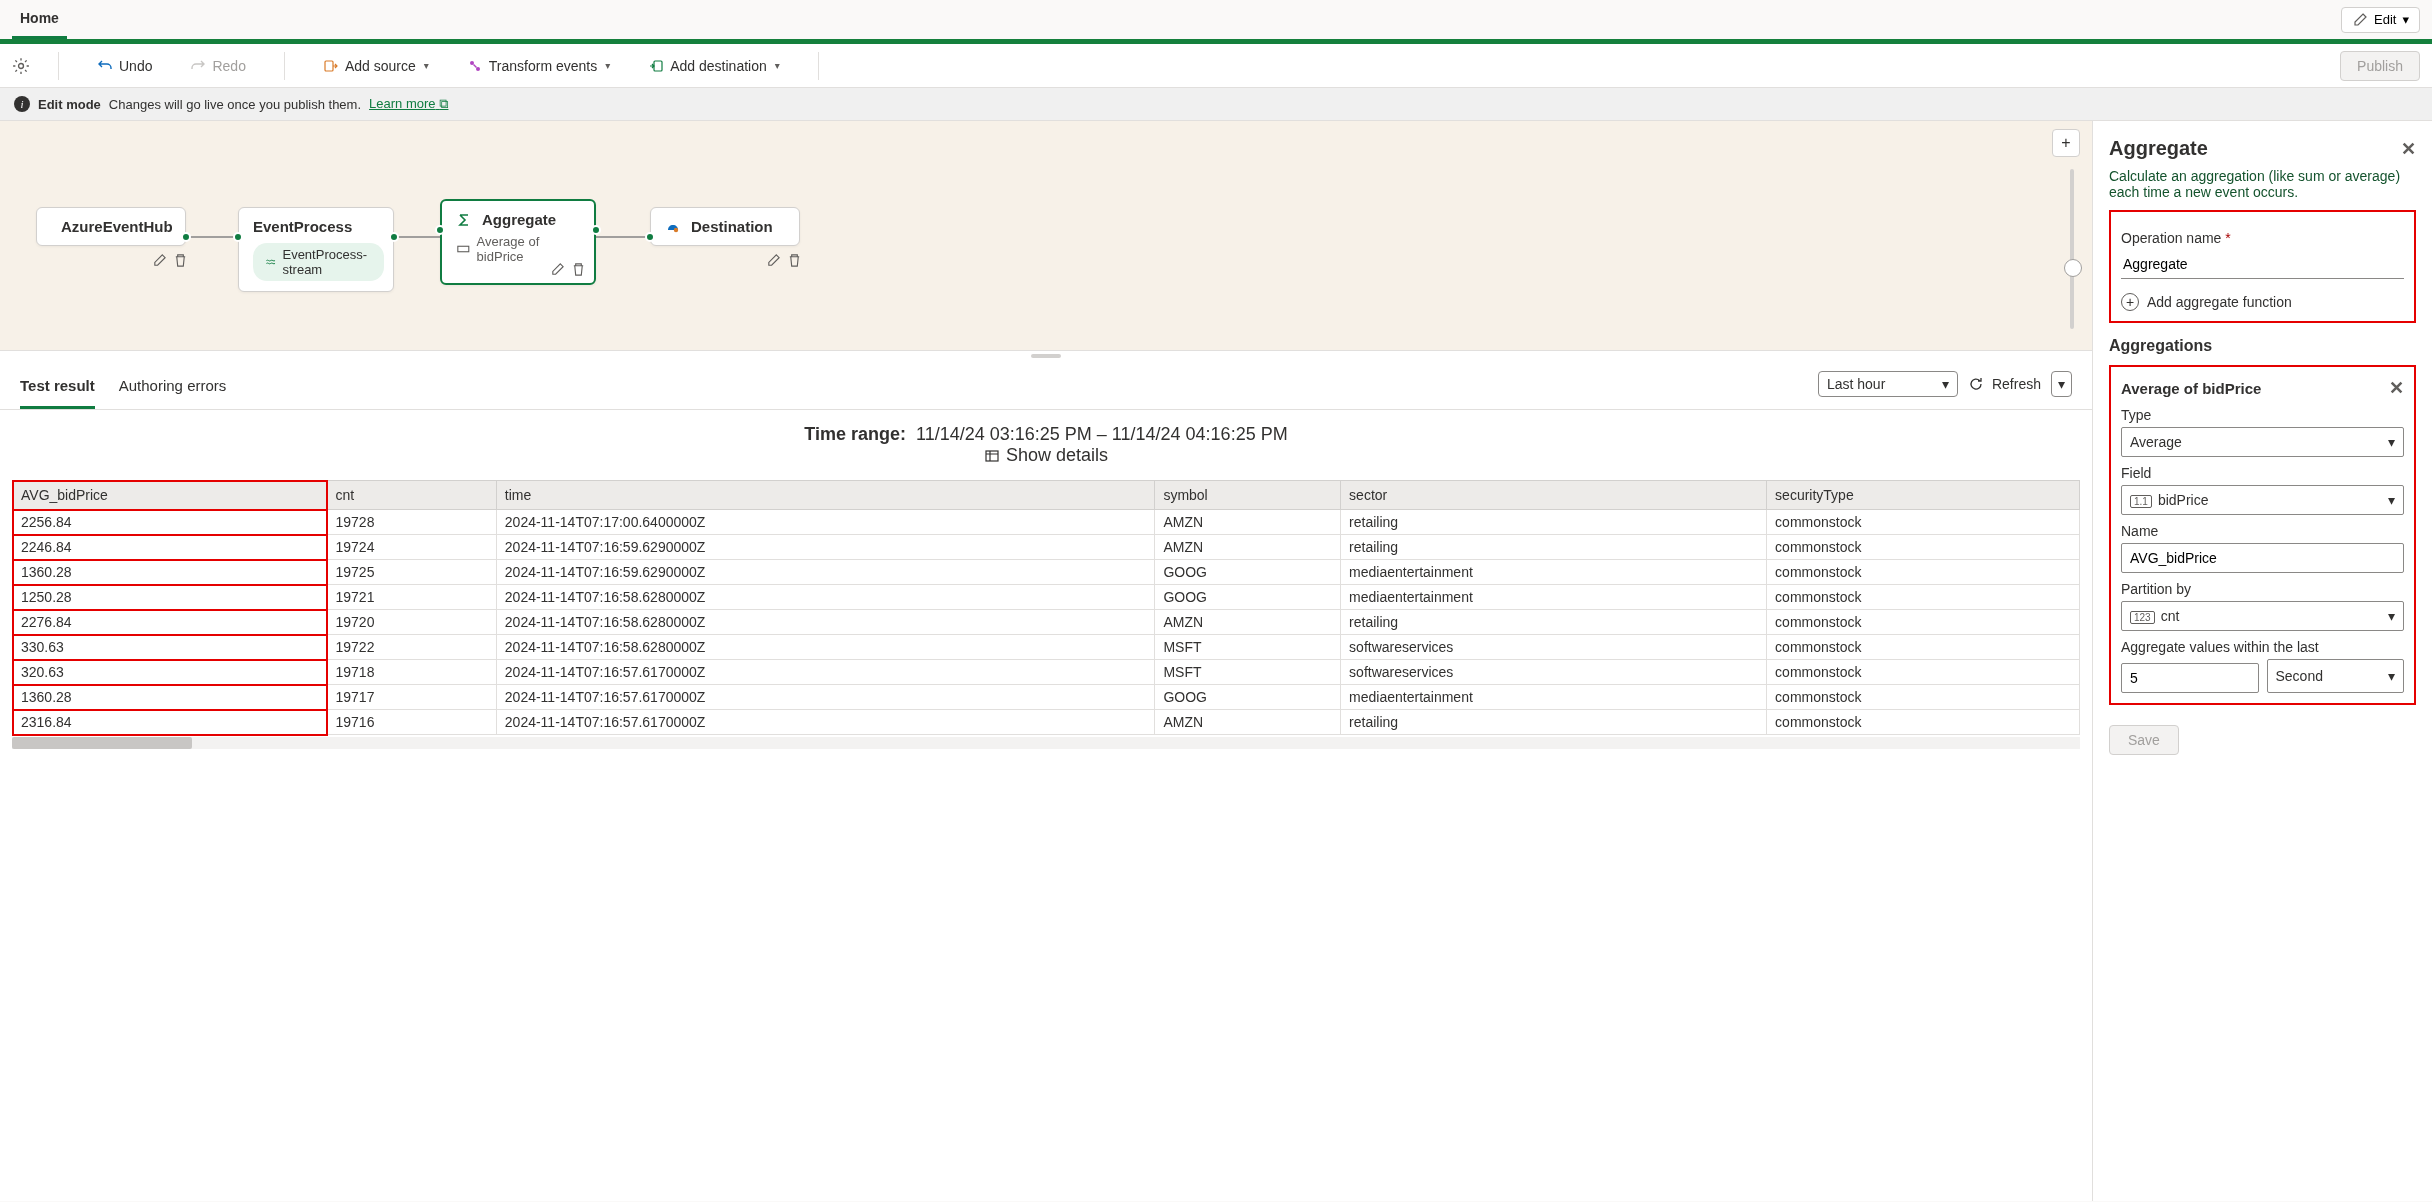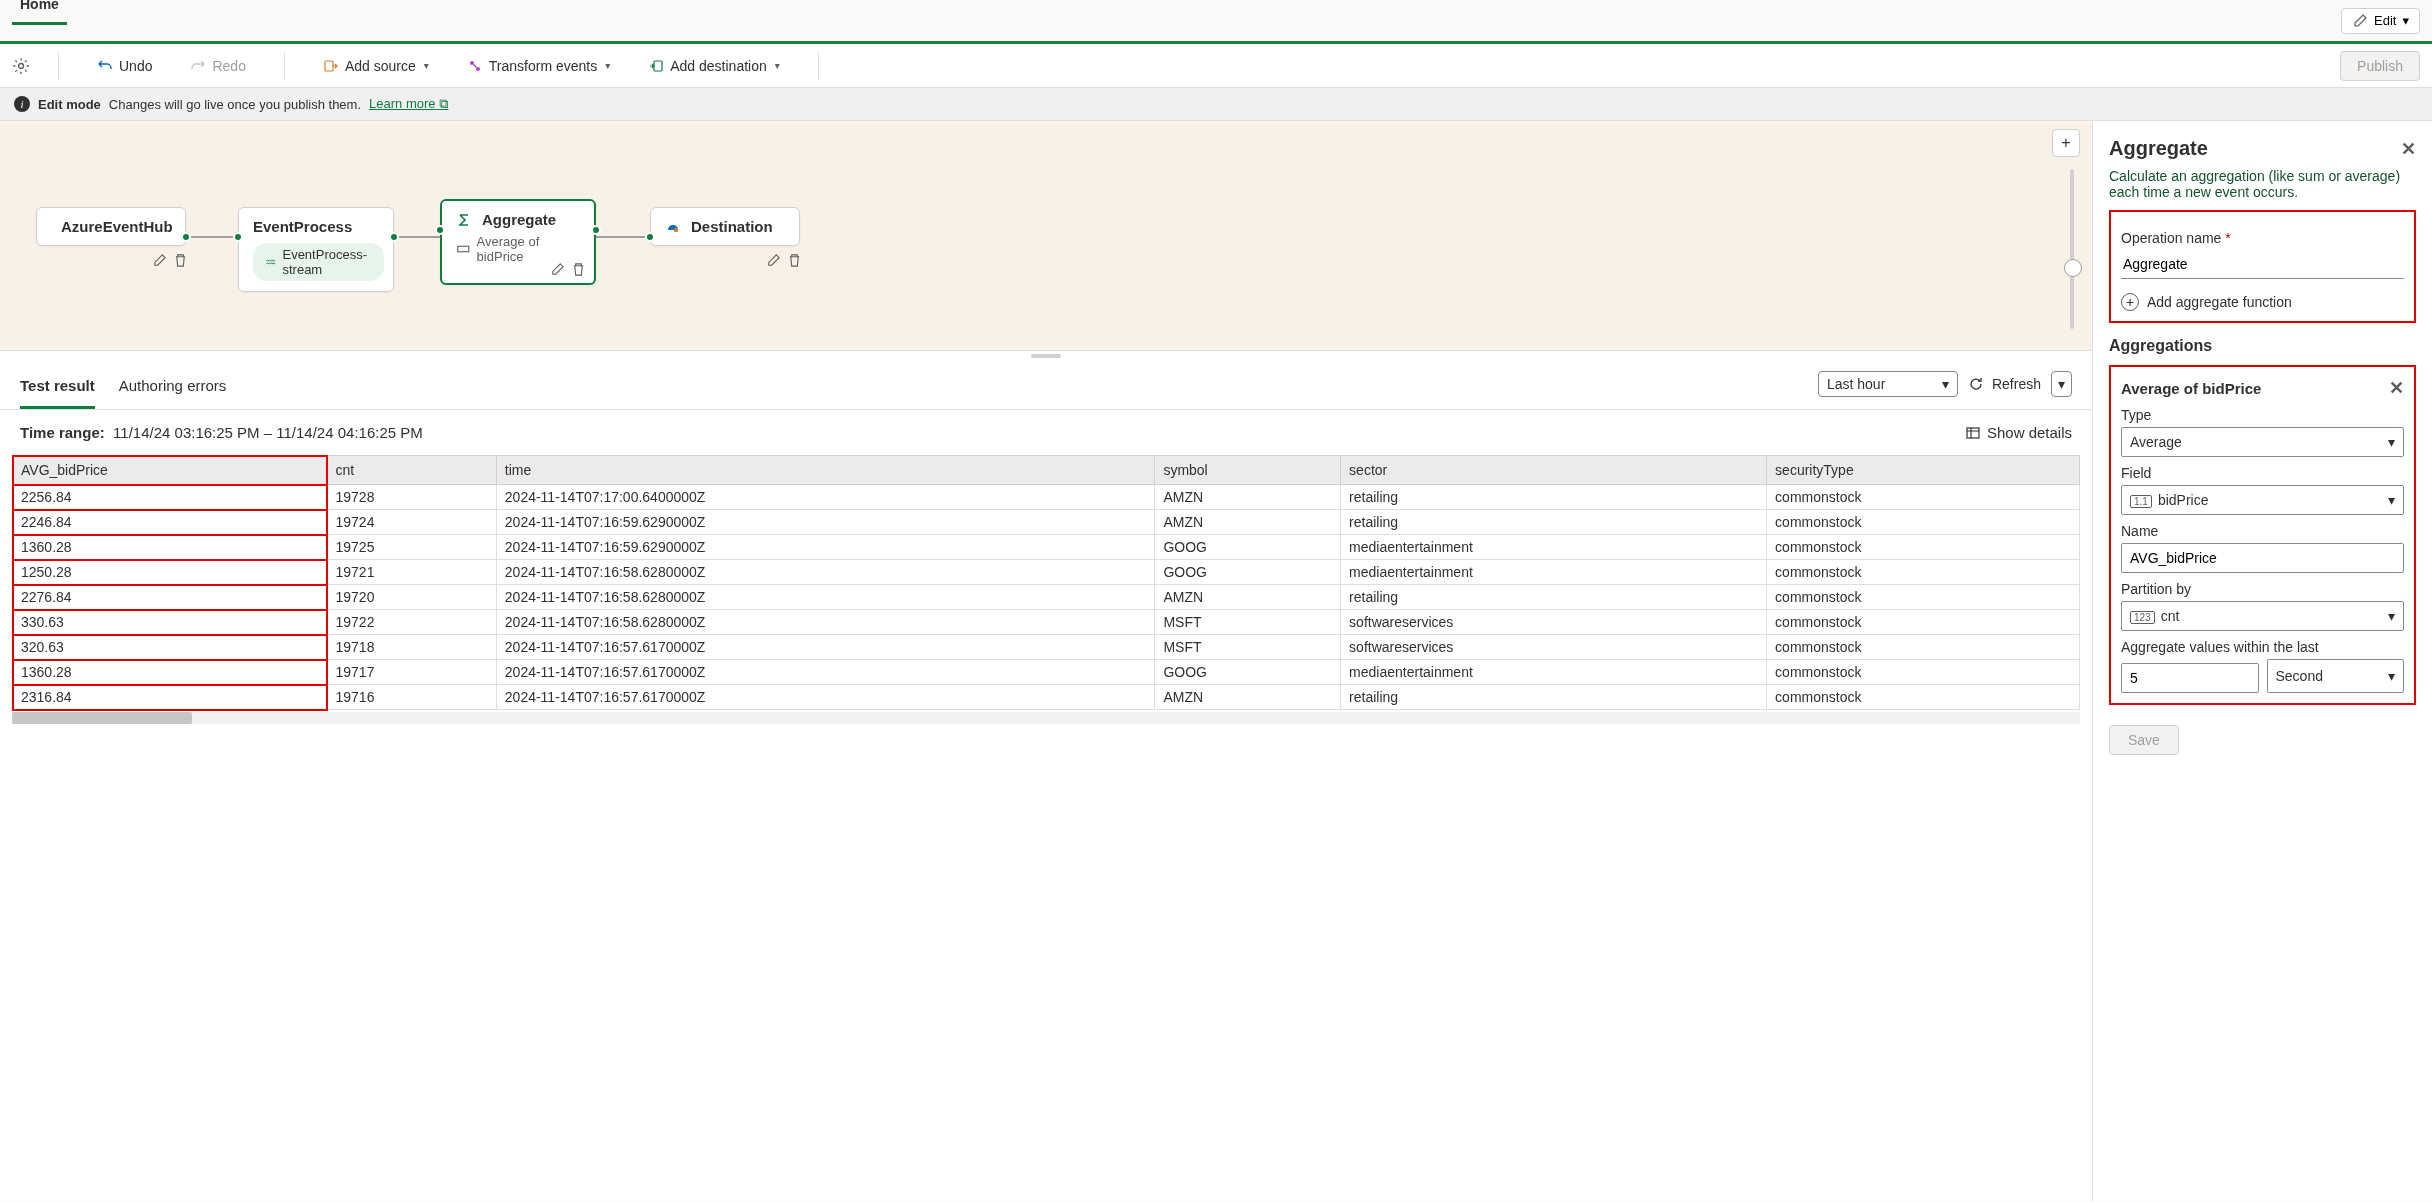--- a/index.html
+++ b/index.html
@@ -1,19 +1,19 @@
 <!DOCTYPE html>
 <html><head>
 <meta charset="utf-8">
 <style>
 * { box-sizing: border-box; margin: 0; padding: 0; font-family: "Segoe UI", -apple-system, sans-serif; }
 body { background: #faf9f8; font-size: 14px; color: #323130; }
 
 
-.tab-bar { display: flex; align-items: center; justify-content: space-between; padding: 16px 12px; height: 44px; border-bottom: 3px solid #15803d; background: #faf9f8; }
+.tab-bar { display: flex; align-items: center; justify-content: space-between; padding: 0 12px; height: 44px; border-bottom: 5px solid #15803d; background: #faf9f8; }
 .tab-bar .tabs { display: flex; align-items: flex-end; height: 100%; }
 .tab { padding: 12px 8px 10px; font-size: 14px; cursor: pointer; border-bottom: 3px solid transparent; }
 .tab.active { font-weight: 600; border-bottom-color: #107c41; }
 .edit-btn { display: inline-flex; align-items: center; gap: 6px; padding: 4px 10px; border: 1px solid #d2d0ce; border-radius: 4px; background: #fff; font-size: 13px; cursor: pointer; }
 
 
 .toolbar { display: flex; align-items: center; height: 44px; padding: 0 12px; background: #fff; border-bottom: 1px solid #e1dfdd; gap: 18px; }
 .toolbar-sep { width: 1px; height: 28px; background: #e1dfdd; margin: 0 10px; }
 .toolbar-btn { display: inline-flex; align-items: center; gap: 6px; padding: 6px 10px; background: transparent; border: none; font-size: 14px; cursor: pointer; color: #323130; }
 .toolbar-btn .chev { font-size: 10px; color: #605e5c; margin-left: 2px; }
@@ -59,21 +59,21 @@
 
 .results-header { display: flex; align-items: center; justify-content: space-between; padding: 6px 20px 0; background: #fff; border-bottom: 1px solid #e1dfdd; position: relative; }
 .result-tabs { display: flex; gap: 24px; }
 .rtab { padding: 10px 0 12px; font-size: 15px; cursor: pointer; border-bottom: 3px solid transparent; }
 .rtab.active { font-weight: 600; border-bottom-color: #107c41; }
 .results-controls { display: flex; align-items: center; gap: 10px; padding-bottom: 8px; }
 .select-box { display: inline-flex; align-items: center; justify-content: space-between; border: 1px solid #8a8886; border-radius: 4px; padding: 4px 8px; font-size: 14px; background: #fff; min-width: 140px; cursor: pointer; gap: 44px; }
 .refresh { display: inline-flex; align-items: center; gap: 8px; font-size: 14px; cursor: pointer; }
 .chev-dd { border: 1px solid #8a8886; border-radius: 4px; padding: 4px 6px; cursor: pointer; }
 
-.time-range { display: flex; align-items: center; justify-content: space-between; padding: 14px 20px; background: #fff; font-size: 15px; }
+.time-range { display: flex; align-items: center; justify-content: space-between; padding: 14px 20px; background: #fff; font-size: 18px; flex-direction: column; }
 .show-details { display: inline-flex; align-items: center; gap: 6px; cursor: pointer; }
 
 .table-wrap { flex: 1; overflow: auto; background: #fff; padding: 0 12px 8px; position: relative; }
 table { border-collapse: collapse; width: 100%; font-size: 14px; }
 th { text-align: left; background: #edebe9; border: 1px solid #d2d0ce; padding: 6px 8px; font-weight: 400; }
 td { border: 1px solid #e1dfdd; padding: 4px 8px; }
 .col-highlight { outline: 2px solid #e50000; outline-offset: -1px; }
 .hscroll { height: 12px; background: #f3f2f1; margin-top: 2px; position: relative; }
 .hscroll div { position: absolute; left: 0; width: 180px; height: 100%; background: #c8c6c4; border-radius: 2px; }
 

